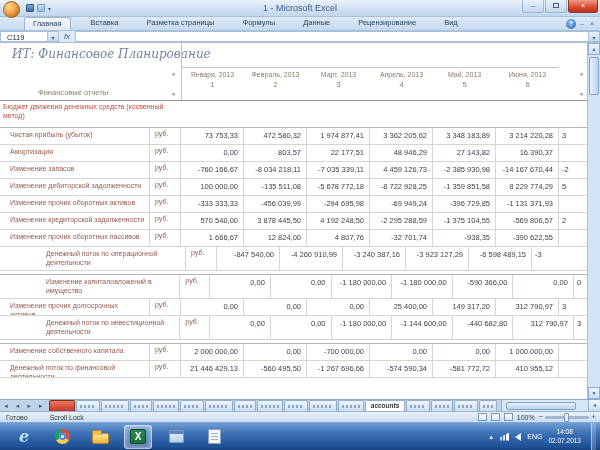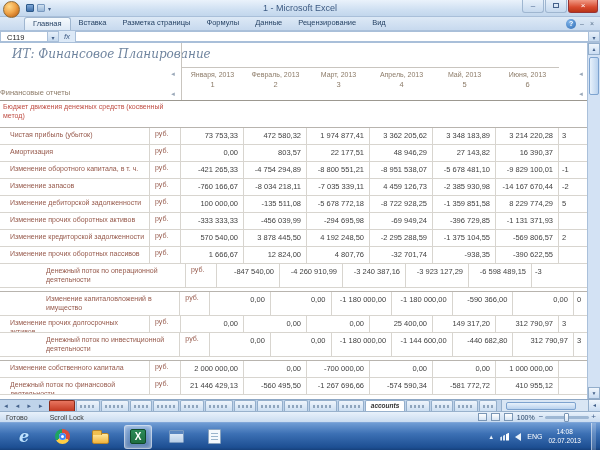--- a/index.html
+++ b/index.html
@@ -21,21 +21,21 @@
   .win-btns { position: absolute; right: 2px; top: 0; display: flex; gap: 1px; z-index: 3; }
   .wb { width: 22px; height: 13px; font-size: 8px; line-height: 12px; text-align: center;
     border: 1px solid #9fb6d0; border-top: none; border-radius: 0 0 3px 3px; color: #44618a;
     background: linear-gradient(#e7f0fa, #c6d9ee); }
   .wb.close { width: 30px; background: linear-gradient(#f09a86, #d84a2e 60%, #b83418); color: #fff; border-color: #933; }
   .wb-maxglyph { display: inline-block; width: 6px; height: 5px; border: 1px solid #44618a; margin-top: 3px; }
 
   
   .ribbonbar { position: relative; height: 14px; background: linear-gradient(#dde9f6, #c7d9ee);
     border-bottom: 1px solid #aac0da; display: flex; align-items: center; }
-  .tabs { display: flex; margin-left: 24px; }
+  .tabs { display: flex; margin-left: 24px; gap: 12px; }
   .rtab { font-size: 7.5px; color: #1f3c5f; padding: 1px 8px 2px 8px; cursor: default; }
   .rtab.first { background: linear-gradient(#f6fafd, #dde9f6); border: 1px solid #9fb6d0; border-bottom: none;
     border-radius: 3px 3px 0 0; }
   .ribbon-right { position: absolute; right: 4px; display: flex; align-items: center; gap: 4px; }
   .help-ico { width: 10px; height: 10px; border-radius: 50%; background: radial-gradient(circle at 35% 30%, #7fb4ea, #2f6cb4);
     color: #fff; font-size: 7px; line-height: 10px; text-align: center; font-weight: bold; }
   .mini-ctl { font-size: 7px; color: #5a718c; letter-spacing: 2px; }
 
   
   .formulabar { position: relative; height: 12px; background: #dce9f7; border-bottom: 1px solid #a9bfd9;
@@ -47,21 +47,21 @@
   .fx { width: 16px; font-size: 8px; font-style: italic; color: #44618a; text-align: center; padding-top: 1px; }
   .f-input { flex: 1; background: #fff; border: 1px solid #a9bfd9; border-right: none; }
   .f-drop { width: 12px; background: linear-gradient(#e7f0fa, #c6d9ee); border: 1px solid #a9bfd9;
     font-size: 6px; color: #44618a; text-align: center; padding-top: 2px; }
 
   
   .worksheet { position: relative; height: 356px; background: #fff; overflow: hidden; }
   .ws-title { height: 22px; padding: 4px 0 0 12px; font-family: "DejaVu Serif", serif; font-style: italic;
     font-size: 12px; color: #70859f; }
   .ws-head { position: relative; height: 36px; border-bottom: 1px solid #9c9890; }
-  .reports { position: absolute; left: 0; bottom: 3px; width: 146px; text-align: left;
+  .reports { position: absolute; left: 0; bottom: 3px; width: 146px; text-align: center;
     font-size: 7.5px; color: #8c7b68; }
   .grp-arrow { position: absolute; font-size: 6px; color: #9aa8b8; }
   .ga1 { left: 170px; top: 6px; } .ga2 { left: 170px; bottom: 3px; }
   .ga3 { right: 16px; top: 6px; } .ga4 { right: 16px; bottom: 3px; }
   .months { position: absolute; left: 181px; top: 2px; display: flex; border-top: 1px solid #c9c5bf; padding-top: 3px; }
   .mcol { width: 63px; text-align: center; color: #8c7b68; }
   .mname { font-size: 7px; white-space: nowrap; }
   .mnum { font-size: 7.5px; margin-top: 2px; }
   .headvline { position: absolute; left: 181px; top: -58px; bottom: 0; width: 1px; background: #c9c5bf; }
 
@@ -257,31 +257,20 @@
           <div class="c unit">руб.</div>
           <div class="c val">0,00</div>
           <div class="c val">803,57</div>
           <div class="c val">22 177,51</div>
           <div class="c val">48 946,29</div>
           <div class="c val">27 143,82</div>
           <div class="c val">16 390,37</div>
           <div class="c part"></div>
         </div>
         <div class="row">
-          <div class="c lbl">Изменение оборотного капитала, в т. ч.</div>
-          <div class="c unit">руб.</div>
-          <div class="c val">-421 265,33</div>
-          <div class="c val">-4 754 294,89</div>
-          <div class="c val">-8 800 551,21</div>
-          <div class="c val">-8 951 538,07</div>
-          <div class="c val">-5 678 481,10</div>
-          <div class="c val">-9 829 100,01</div>
-          <div class="c part">-1</div>
-        </div>
-        <div class="row">
           <div class="c lbl">Изменение запасов</div>
           <div class="c unit">руб.</div>
           <div class="c val">-760 166,67</div>
           <div class="c val">-8 034 218,11</div>
           <div class="c val">-7 035 339,11</div>
           <div class="c val">4 459 126,73</div>
           <div class="c val">-2 385 930,98</div>
           <div class="c val">-14 167 670,44</div>
           <div class="c part">-2</div>
         </div>

